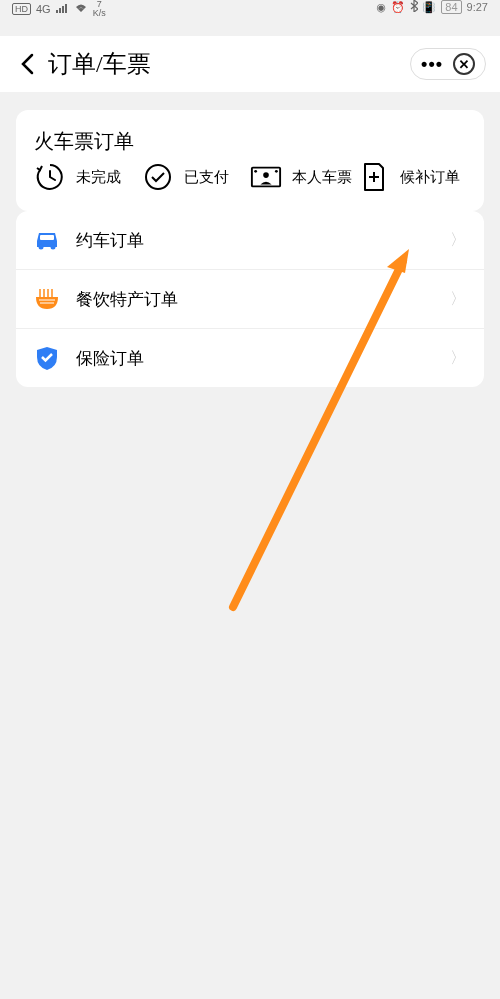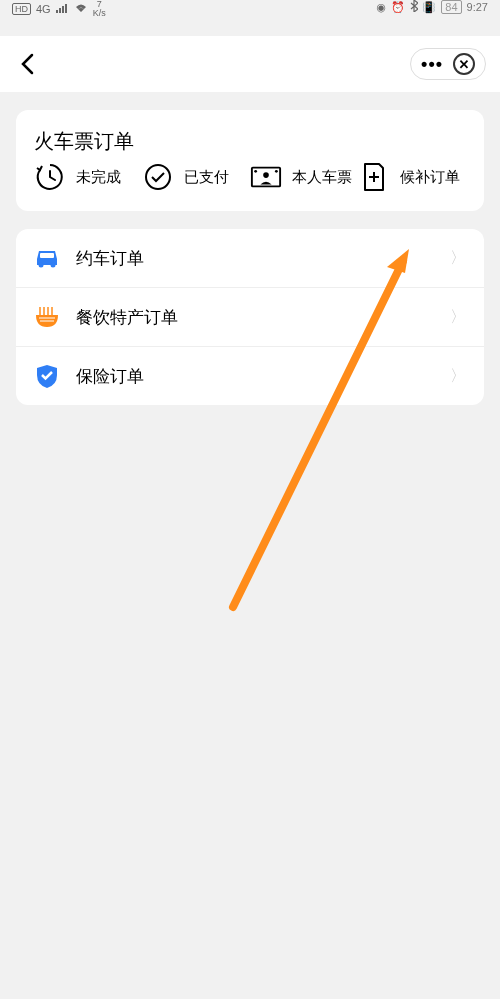--- a/index.html
+++ b/index.html
@@ -16,21 +16,21 @@
 .actions{margin-left:auto;display:flex;align-items:center;gap:10px;border:1px solid #ddd;border-radius:20px;padding:4px 10px}
 .dots{font-size:18px;letter-spacing:1px;font-weight:bold}
 .close{width:22px;height:22px;border:2px solid #333;border-radius:50%;display:flex;align-items:center;justify-content:center;font-size:13px;font-weight:bold}
 .content{padding:18px 16px}
 .card{background:#fff;border-radius:12px;padding:18px}
 .card-title{font-size:20px;font-family:serif;margin-bottom:6px}
 .actions-row{display:flex;justify-content:space-around}
 .action-item{display:flex;flex-direction:row;align-items:center;gap:10px;flex:1}
 .action-icon{width:32px;height:32px;display:flex;align-items:center;justify-content:center}
 .action-label{font-size:15px}
-.list-card{background:#fff;border-radius:12px;margin-top:18px;overflow:hidden}
+.list-card{background:#fff;border-radius:12px;overflow:hidden}
 .list-item{display:flex;align-items:center;padding:16px 18px;border-bottom:1px solid #eee}
 .list-item:last-child{border-bottom:none}
 .list-icon{width:26px;height:26px;margin-right:16px;display:flex;align-items:center;justify-content:center}
 .list-label{font-size:17px;flex:1}
 .chevron{color:#ccc;font-size:16px}
 .arrow{position:absolute;left:227px;top:243px;pointer-events:none}
 </style>
 </head>
 <body>
 
@@ -69,20 +69,21 @@
     <span style="font-size:11px;color:#737373">9:27</span>
   </div>
 </div>
 
 <div class="titlebar">
   <div class="back">
     <svg width="14" height="22" viewBox="0 0 14 22">
         <path d="M12 2 L3 11 L12 20" stroke="#000" stroke-width="2.5" fill="none" stroke-linecap="round"></path>
       </svg>
   </div>
+  <div class="title">订单/车票</div>
   <div class="actions">
     <span class="dots">•••</span>
     <span class="close">✕</span>
   </div>
 </div>
 
 <div class="content">
   <div class="card">
     <div class="card-title">火车票订单</div>
     <div class="actions-row">

